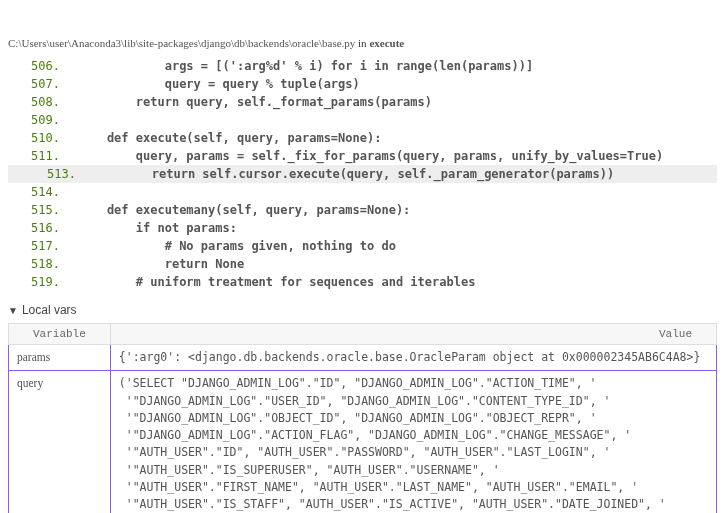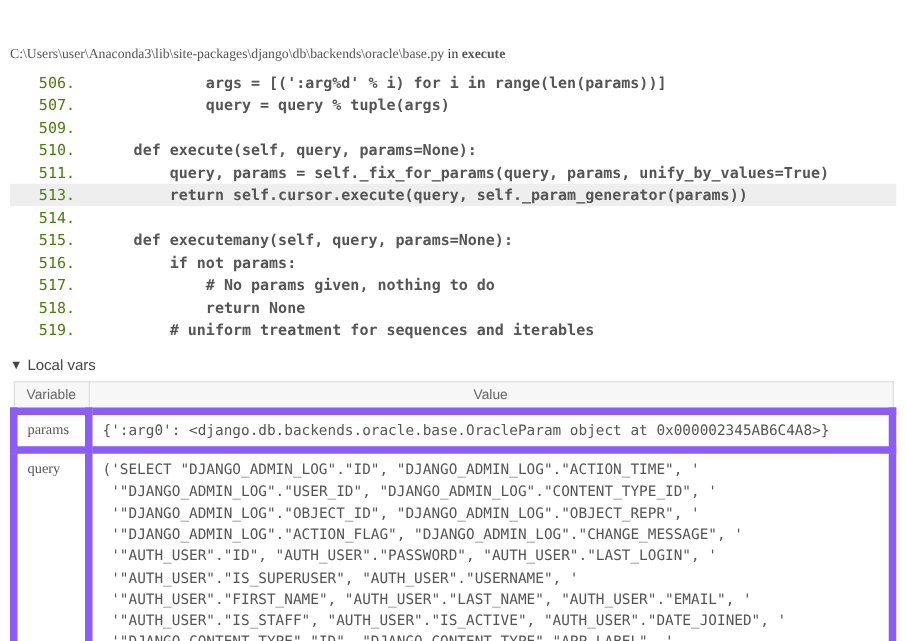--- a/index.html
+++ b/index.html
@@ -3,46 +3,50 @@
 <meta charset="utf-8">
 <style>
   * { margin: 0; padding: 0; box-sizing: border-box; }
   body { font-family: Verdana, Geneva, sans-serif; font-size: 11px; background: #fff; color: #333; width: 725px; }
   .container { padding: 8px; }
   .filepath { font-size: 11px; color: #555; margin-bottom: 8px; font-family: Verdana; margin-top: 29px; }
   .filepath .in { color: #333; }
   .filepath .bold { font-weight: bold; }
   .code-block { margin-bottom: 12px; }
   .code-line { display: flex; font-family: Consolas, monospace; font-size: 12px; line-height: 1.5; color: #555; }
-  .code-line.highlighted { background: #eee; }
+  .code-line.highlighted { background: #eee; padding-left: 16px; }
   .lineno { width: 70px; text-align: right; padding-right: 18px; color: #4d7c0f; user-select: none; }
   .code-text { white-space: pre; flex: 1; font-weight: bold; }
   .section-header { display: flex; align-items: center; cursor: pointer; margin-bottom: 6px; color: #444; font-size: 12px; }
   .section-header .tri { margin-right: 4px; font-size: 10px; }
   table.vars { border-collapse: collapse; width: 100%; font-size: 11px; }
-  table.vars th { text-align: center; padding: 4px 4px; border: 1px solid #ddd; background: #f7f7f7; color: #666; font-weight: normal; }
-  table.vars td { padding: 4px 8px; border: 6px solid #8b5cf6; vertical-align: top; font-family: Consolas, monospace; font-size: 11.5px; color: #555; line-height: 1.5; white-space: pre-wrap; word-break: break-all; }
+  table.vars th { text-align: right; padding: 4px 24px; border: 1px solid #ddd; background: #f7f7f7; color: #666; font-weight: normal; font-family: Liberation Mono, monospace; }
+  table.vars td { padding: 4px 8px; border: 1px solid #8b5cf6; vertical-align: top; font-family: Consolas, monospace; font-size: 11.5px; color: #555; line-height: 1.5; white-space: pre-wrap; word-break: break-all; }
   table.vars td.varname { width: 60px; font-family: Verdana; }
 </style>
 </head>
 <body>
 
 <div class="container">
   <div class="filepath">
     <span>C:\Users\user\Anaconda3\lib\site-packages\django\db\backends\oracle\base.py</span><span class="in"> in </span><span class="bold">execute</span>
   </div>
 
   <div class="code-block" id="code-block">
       <div class="code-line">
         <span class="lineno">506.</span>
         <span class="code-text">            args = [(':arg%d' % i) for i in range(len(params))]</span>
       </div>
       <div class="code-line">
         <span class="lineno">507.</span>
         <span class="code-text">            query = query % tuple(args)</span>
+      </div>
+      <div class="code-line">
+        <span class="lineno">508.</span>
+        <span class="code-text">        return query, self._format_params(params)</span>
       </div>
       <div class="code-line">
         <span class="lineno">509.</span>
         <span class="code-text"></span>
       </div>
       <div class="code-line">
         <span class="lineno">510.</span>
         <span class="code-text">    def execute(self, query, params=None):</span>
       </div>
       <div class="code-line">

